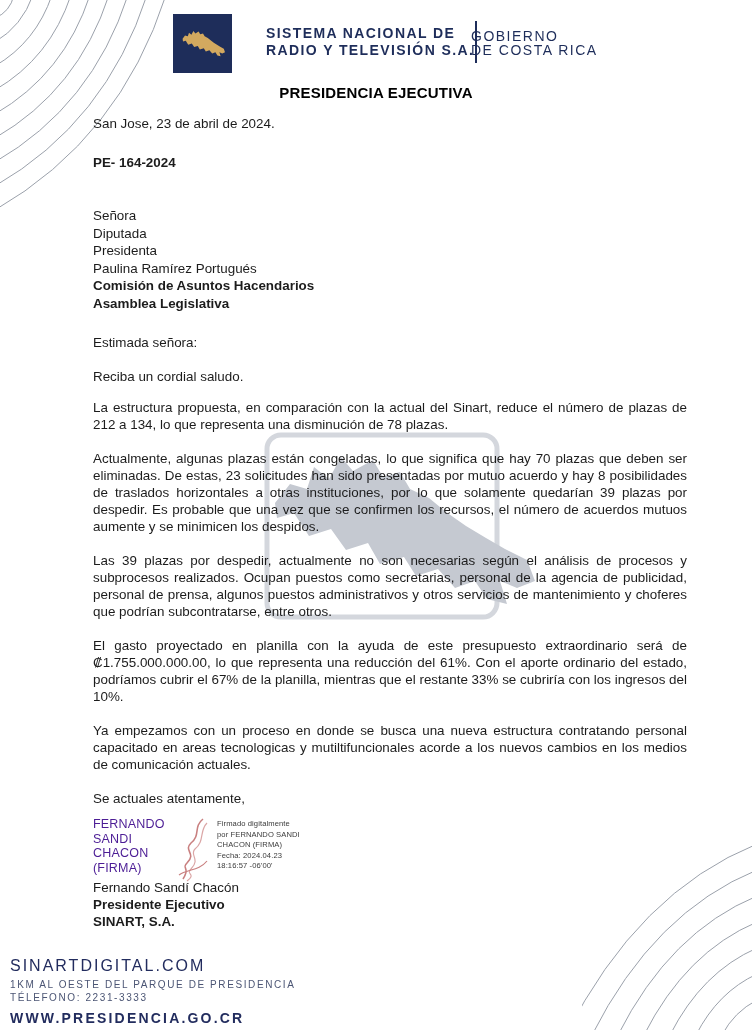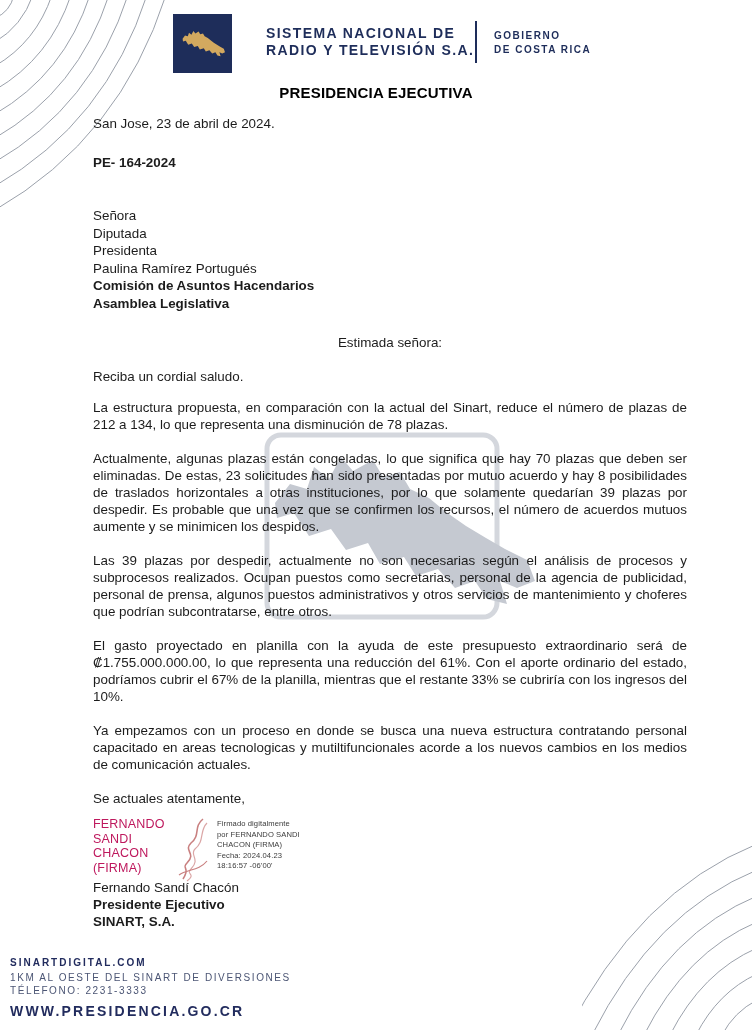--- a/index.html
+++ b/index.html
@@ -21,49 +21,49 @@
   .corner-br { right: 0; bottom: 0; }
 
   
   .watermark { position: absolute; left: 253px; top: 425px; width: 300px; height: 200px; z-index: 0; pointer-events: none; }
   .watermark svg { position: absolute; left: 0; top: 0; }
 
   
   .logo-square { position: absolute; left: 173px; top: 14px; width: 59px; height: 59px; background: #1e2d5a; z-index: 2; display: flex; align-items: center; justify-content: center; }
   .brand-block { position: absolute; left: 243px; top: 25px; z-index: 2; color: #1e2d5a; font-weight: bold; font-size: 14px; letter-spacing: 1.4px; line-height: 17px; white-space: nowrap; margin-left: 23px; }
   .header-divider { position: absolute; left: 475px; top: 21px; width: 2px; height: 42px; background: #1e2d5a; z-index: 2; }
-  .gov-block { position: absolute; left: 494px; top: 29px; z-index: 2; color: #1e2d5a; font-weight: bold; font-size: 10px; letter-spacing: 1.5px; line-height: 14px; white-space: nowrap; }
+  .gov-block { position: absolute; left: 471px; top: 29px; z-index: 2; color: #1e2d5a; font-weight: normal; font-size: 14px; letter-spacing: 1.5px; line-height: 14px; white-space: nowrap; }
 
   .doc-title { position: absolute; left: 0; right: 0; top: 84px; text-align: center; font-weight: bold; font-size: 15px; color: #000; letter-spacing: 0.2px; z-index: 2; }
 
   
   .content { position: absolute; left: 93px; top: 115px; width: 594px; z-index: 2; color: #1c1c1c; font-size: 13.4px; line-height: 17px; }
   .line { min-height: 17px; }
   .date-line { margin-bottom: 22px; }
   .ref-line { font-weight: bold; margin-bottom: 36px; }
   .recipient .line { line-height: 17.5px; min-height: 17.5px; }
   .recipient { margin-bottom: 22px; }
   .bold { font-weight: bold; }
-  .salutation { margin-bottom: 17px; text-align: center; }
+  .salutation { margin-bottom: 17px; }
   .greeting { margin-bottom: 14px; }
   .para { text-align: justify; margin-bottom: 17px; }
   .closing { margin-bottom: 10px; }
 
   
   .stamp-row { display: flex; align-items: flex-start; position: relative; height: 58px; }
-  .stamp-name-col { font-size: 12.5px; line-height: 14.5px; color: #be185d; width: 80px; letter-spacing: 0.2px; }
+  .stamp-name-col { font-size: 12.5px; line-height: 14.5px; color: #4c1d95; width: 80px; letter-spacing: 0.2px; }
   .stamp-swirl { position: relative; width: 42px; height: 66px; margin-right: 2px; overflow: visible; }
   .stamp-detail-col { font-size: 7.6px; line-height: 10.6px; color: #3a3a3a; padding-top: 2px; letter-spacing: 0.1px; }
   .sig-name { margin-top: 4px; }
   .sig-role { font-weight: bold; }
   .sig-org { font-weight: bold; }
 
   
   .footer { position: absolute; left: 10px; top: 957px; z-index: 2; white-space: nowrap; }
-  .footer-site { color: #222c5e; font-weight: bold; font-size: 10px; letter-spacing: 2px; }
+  .footer-site { color: #222c5e; font-weight: normal; font-size: 16px; letter-spacing: 2px; }
   .footer-address { color: #4b5574; font-size: 10px; letter-spacing: 1.6px; margin-top: 4px; }
   .footer-phone { color: #4b5574; font-size: 10px; letter-spacing: 1.6px; margin-top: 2px; }
   .footer-gov { color: #222c5e; font-weight: bold; font-size: 14px; letter-spacing: 2.2px; margin-top: 7px; }
 </style>
 </head>
 <body>
 
 <div class="page">
 
   <svg class="corner-svg corner-tl" width="180" height="225" viewBox="0 0 180 225" fill="none">
@@ -172,18 +172,18 @@
     </div>
 
     <div class="line sig-name">Fernando Sandí Chacón</div>
     <div class="line sig-role">Presidente Ejecutivo</div>
     <div class="line sig-org">SINART, S.A.</div>
 
   </div>
 
   <div class="footer">
     <div class="footer-site">SINARTDIGITAL.COM</div>
-    <div class="footer-address">1KM AL OESTE DEL SINART DE DIVERSIONES</div>
+    <div class="footer-address">1KM AL OESTE DEL PARQUE DE PRESIDENCIA</div>
     <div class="footer-phone">TÉLEFONO: 2231-3333</div>
     <div class="footer-gov">WWW.PRESIDENCIA.GO.CR</div>
   </div>
 
 </div>
 
 </body></html>

